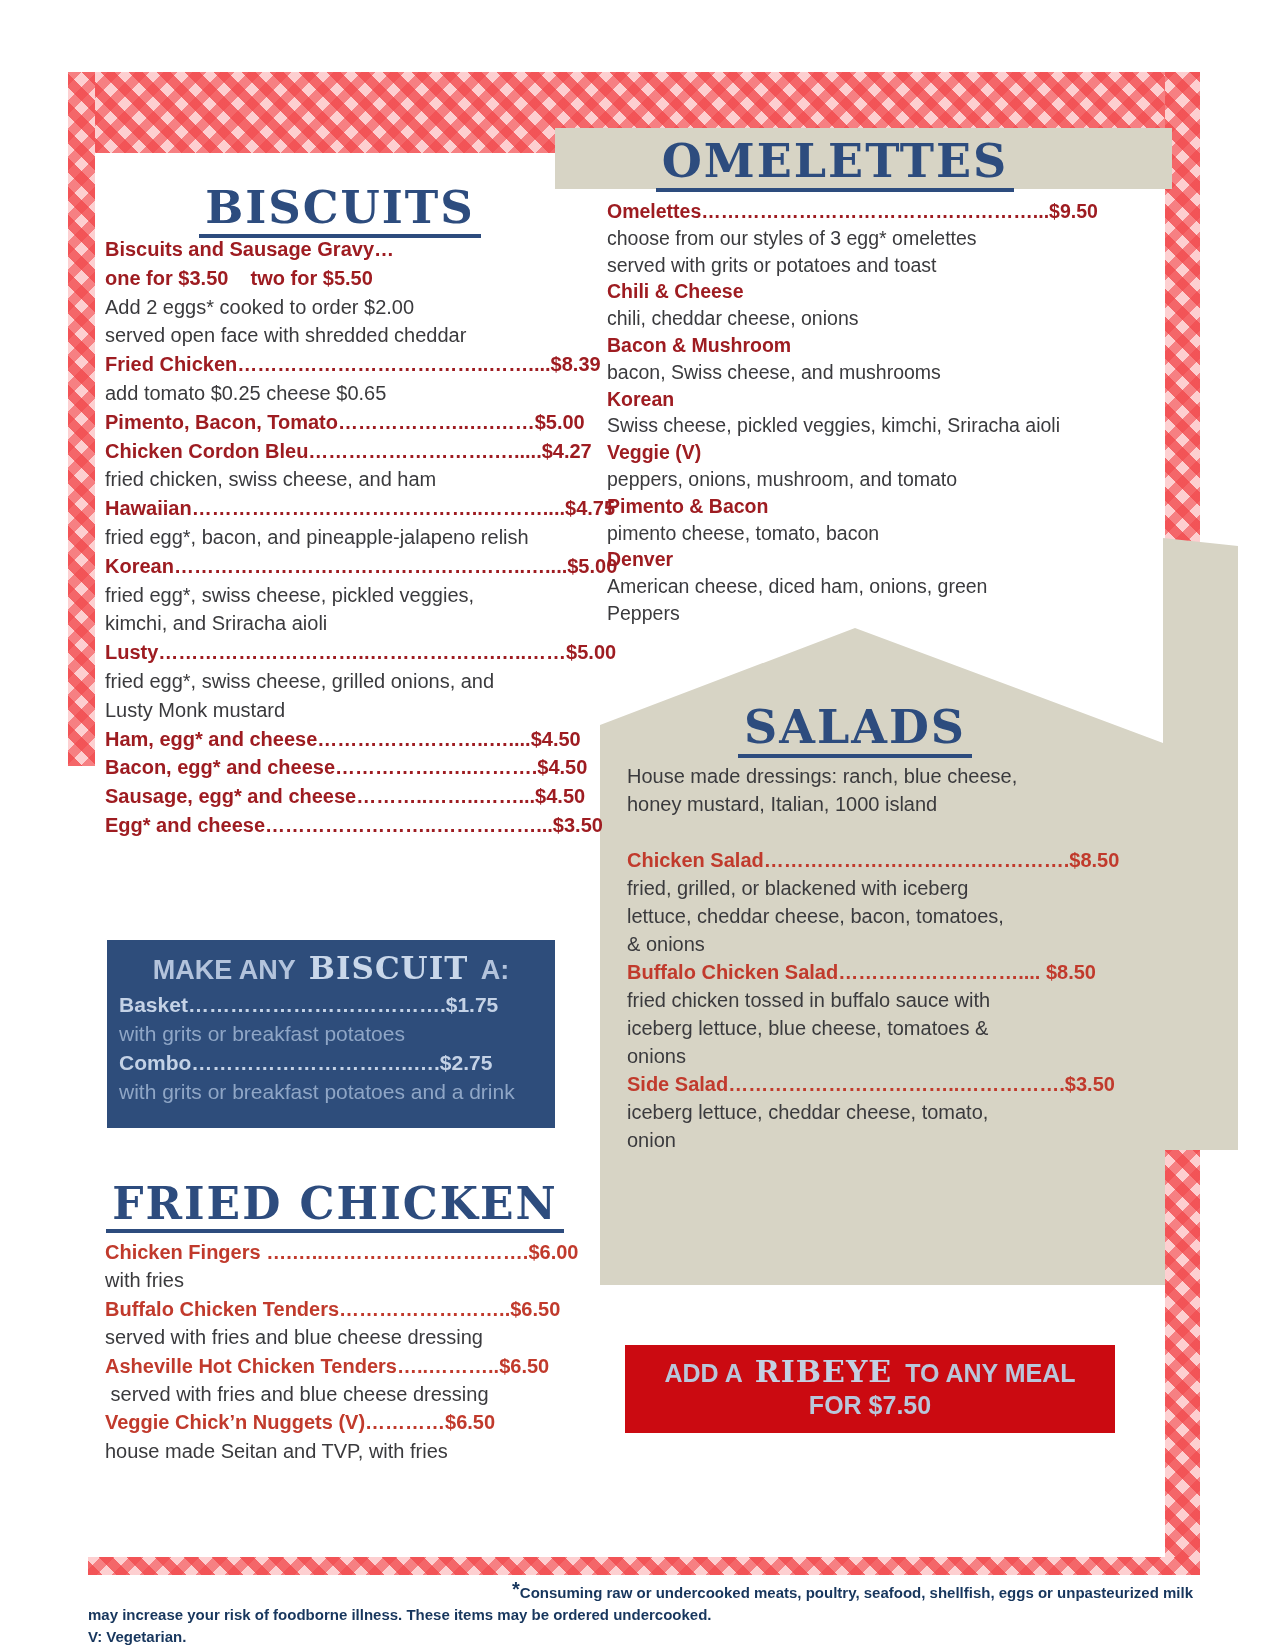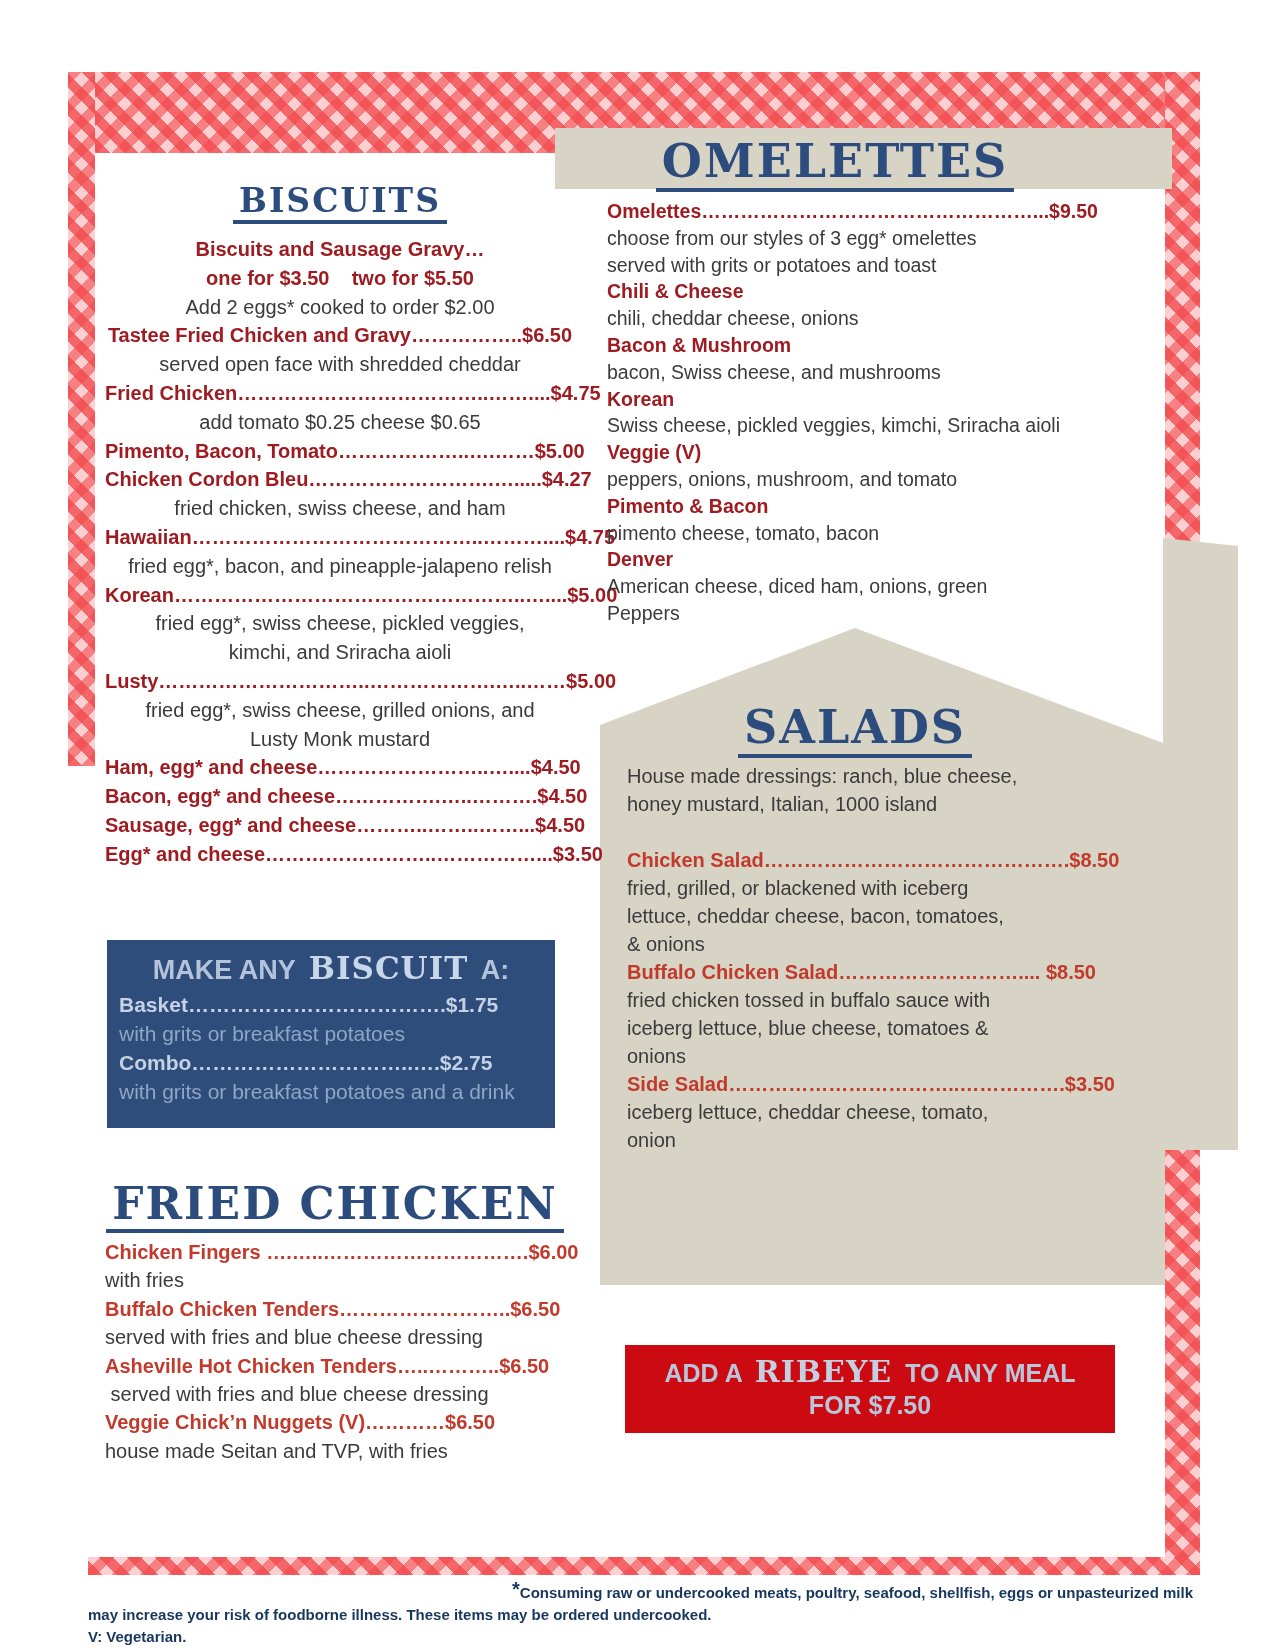--- a/index.html
+++ b/index.html
@@ -16,34 +16,34 @@
   .strip-bottom{left:88px;top:1557px;width:1112px;height:18px;}
   .beige{background:#d7d4c5;position:absolute;}
   .banner{left:555px;top:128px;width:617px;height:61px;}
   .salads-panel{left:600px;top:538px;width:638px;height:777px;
     clip-path:polygon(563px 0px,638px 8px,638px 612px,565px 612px,565px 747px,0px 747px,0px 187px,255px 90px,563px 205px);}
   .section-title{position:absolute;text-align:center;z-index:5;}
   .section-title span{display:inline-block;font-family:"DejaVu Serif","Liberation Serif",serif;
     font-weight:bold;color:#2d4c7e;letter-spacing:2px;border-bottom:4px solid #2d4c7e;
     padding:0 6px 1px 6px;line-height:1.1;}
   .t-biscuits{left:105px;top:183px;width:470px;}
-  .t-biscuits span{font-size:33px;text-align:center;}
+  .t-biscuits span{font-size:45px;text-align:center;}
   .t-omelettes{left:555px;top:136px;width:560px;}
   .t-omelettes span{font-size:46px;text-align:right;}
   .t-salads{left:620px;top:702px;width:470px;}
   .t-salads span{font-size:46px;}
   .t-friedchicken{left:95px;top:1180px;width:480px;}
   .t-friedchicken span{font-size:44px;}
   .menu{position:absolute;z-index:5;}
   .menu .ln{white-space:pre;}
   .menu .k-name{font-weight:bold;}
   .menu .k-desc{color:#3a3a3d;}
   .dark-red .k-name{color:#9e1c21;}
   .brick .k-name{color:#c13a2c;}
-  .l-biscuits{left:105px;top:235px;width:470px;font-size:20px;line-height:28.8px;text-align:center;}
+  .l-biscuits{left:105px;top:235px;width:470px;font-size:20px;line-height:28.8px;}
   .l-omelettes{left:607px;top:198px;width:470px;font-size:19.5px;line-height:26.8px;}
   .l-salads{left:627px;top:762px;width:450px;font-size:20px;line-height:28px;}
   .l-friedchicken{left:105px;top:1238px;width:470px;font-size:20px;line-height:28.4px;}
   .blue-box{position:absolute;left:107px;top:940px;width:448px;height:188px;background:#2e4d7b;z-index:4;}
   .blue-box .hdr{text-align:center;margin-top:10px;font-size:27px;font-weight:bold;color:#b3c3dc;}
   .blue-box .hdr .stencil{font-family:"DejaVu Serif","Liberation Serif",serif;font-size:31px;
       color:#c9d7ea;letter-spacing:1px;margin:0 6px;}
   .blue-box .menu-inline{margin:4px 0 0 12px;font-size:21px;line-height:29px;}
   .blue-box .menu-inline .ln{white-space:pre;}
   .blue-box .k-name{font-weight:bold;color:#c4d2e6;}
@@ -72,23 +72,22 @@
   <div class="beige banner"></div>
   <div class="beige salads-panel"></div>
 
   <div class="section-title t-biscuits">
     <span>BISCUITS</span>
   </div>
   <div class="menu dark-red l-biscuits">
       <div class="ln k-name">Biscuits and Sausage Gravy…</div>
       <div class="ln k-name">one for $3.50    two for $5.50</div>
       <div class="ln k-desc">Add 2 eggs* cooked to order $2.00</div>
-      <div class="ln k-name">Tastee Fried Chicken and Gravy……………..$6.50</div>
       <div class="ln k-desc">served open face with shredded cheddar</div>
-      <div class="ln k-name">Fried Chicken………………………………..……....$4.75</div>
+      <div class="ln k-name">Fried Chicken………………………………..……....$8.39</div>
       <div class="ln k-desc">add tomato $0.25 cheese $0.65</div>
       <div class="ln k-name">Pimento, Bacon, Tomato………………..….……$5.00</div>
       <div class="ln k-name">Chicken Cordon Bleu……………………….….....$4.27</div>
       <div class="ln k-desc">fried chicken, swiss cheese, and ham</div>
       <div class="ln k-name">Hawaiian……………………………………..………....$4.75</div>
       <div class="ln k-desc">fried egg*, bacon, and pineapple-jalapeno relish</div>
       <div class="ln k-name">Korean……………………………………………..…....$5.00</div>
       <div class="ln k-desc">fried egg*, swiss cheese, pickled veggies,</div>
       <div class="ln k-desc">kimchi, and Sriracha aioli</div>
       <div class="ln k-name">Lusty…………………………..……………….…..……$5.00</div>

